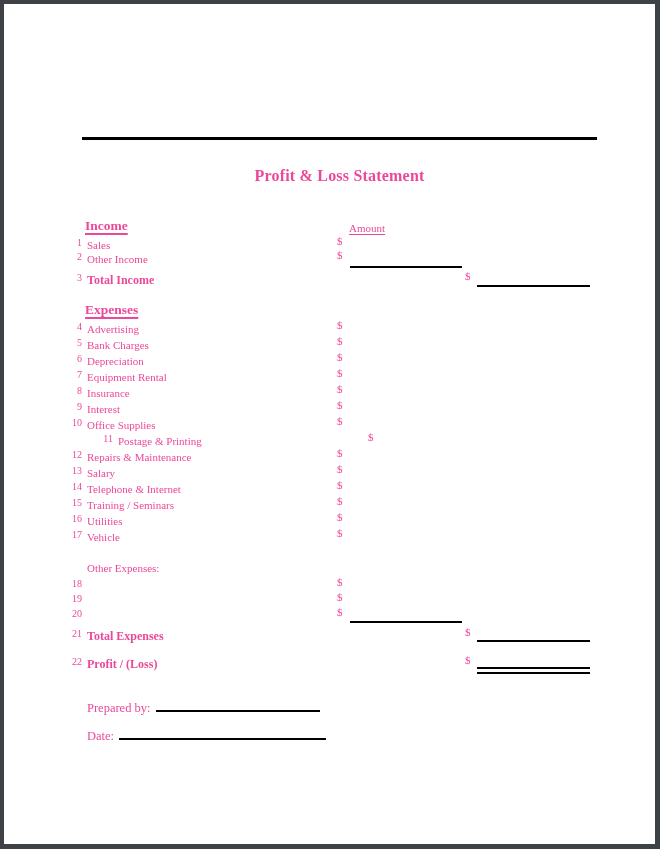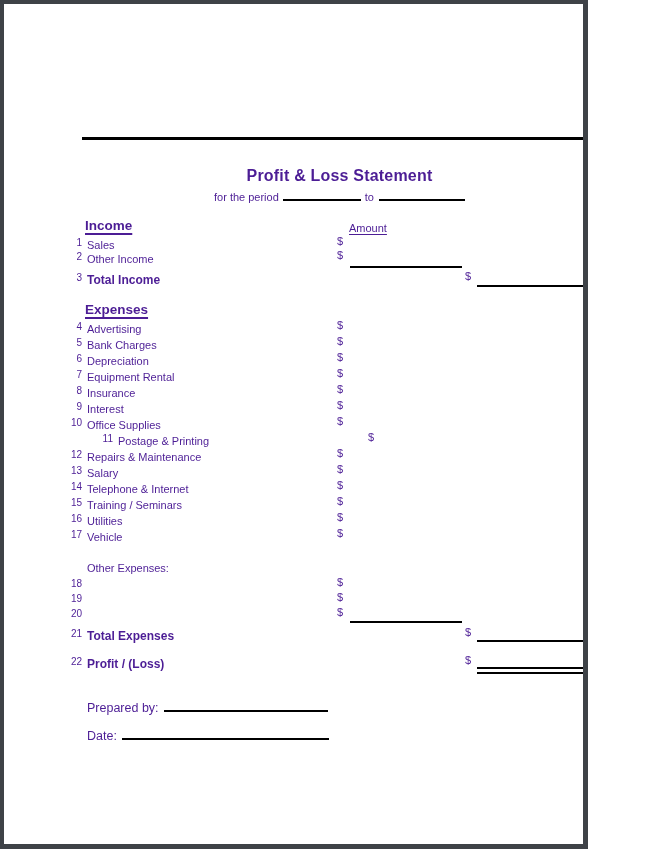--- a/index.html
+++ b/index.html
@@ -1,25 +1,25 @@
 <!DOCTYPE html>
 <html><head>
 <meta charset="utf-8">
 <style>
   html,body{margin:0;padding:0;background:#ffffff;}
   .page{
     position:relative;
-    width:588px;height:849px;
+    width:660px;height:849px;
     box-sizing:border-box;
     background:#ffffff;
     border:4px solid #3e4247;
     border-right-width:5px;
     border-bottom-width:5px;
-    font-family:Liberation Sans, sans-serif;
-    color:#4c1d95;
+    font-family:Liberation Serif, serif;
+    color:#ec4899;
     overflow:hidden;
   }
   .top-rule{position:absolute;left:78px;top:133px;width:515px;height:3px;background:#000;}
   .title-wrap{position:absolute;left:78px;top:163px;width:515px;text-align:center;}
   .doc-title{font-size:16px;font-weight:bold;letter-spacing:.2px;}
   .period{margin-top:4px;font-size:11px;}
   .blank{display:inline-block;border-bottom:2px solid #000;height:10px;vertical-align:baseline;}
   .b1{width:78px;margin:0 4px;}
   .b2{width:86px;margin-left:5px;}
   .section-heading{
@@ -55,23 +55,20 @@
 </style>
 </head>
 <body>
 
 <div class="page" id="page" style="border-color: rgb(62, 66, 71);">
 
   <div class="top-rule"></div>
 
   <div class="title-wrap">
     <div class="doc-title">Profit &amp; Loss Statement</div>
-    <div class="period">
-      <span>for the period</span><span class="blank b1"></span><span>to</span><span class="blank b2"></span>
-    </div>
   </div>
 
   <div class="section-heading" id="income-heading">Income</div>
   <div class="amount-header">Amount</div>
 
   <div class="section-heading" id="expenses-heading">Expenses</div>
   <div class="other-heading">Other Expenses:</div>
 
   <div class="hline" style="left:346px;top:262px;width:112px;"></div>
   <div class="hline" style="left:473px;top:281px;width:113px;"></div>

